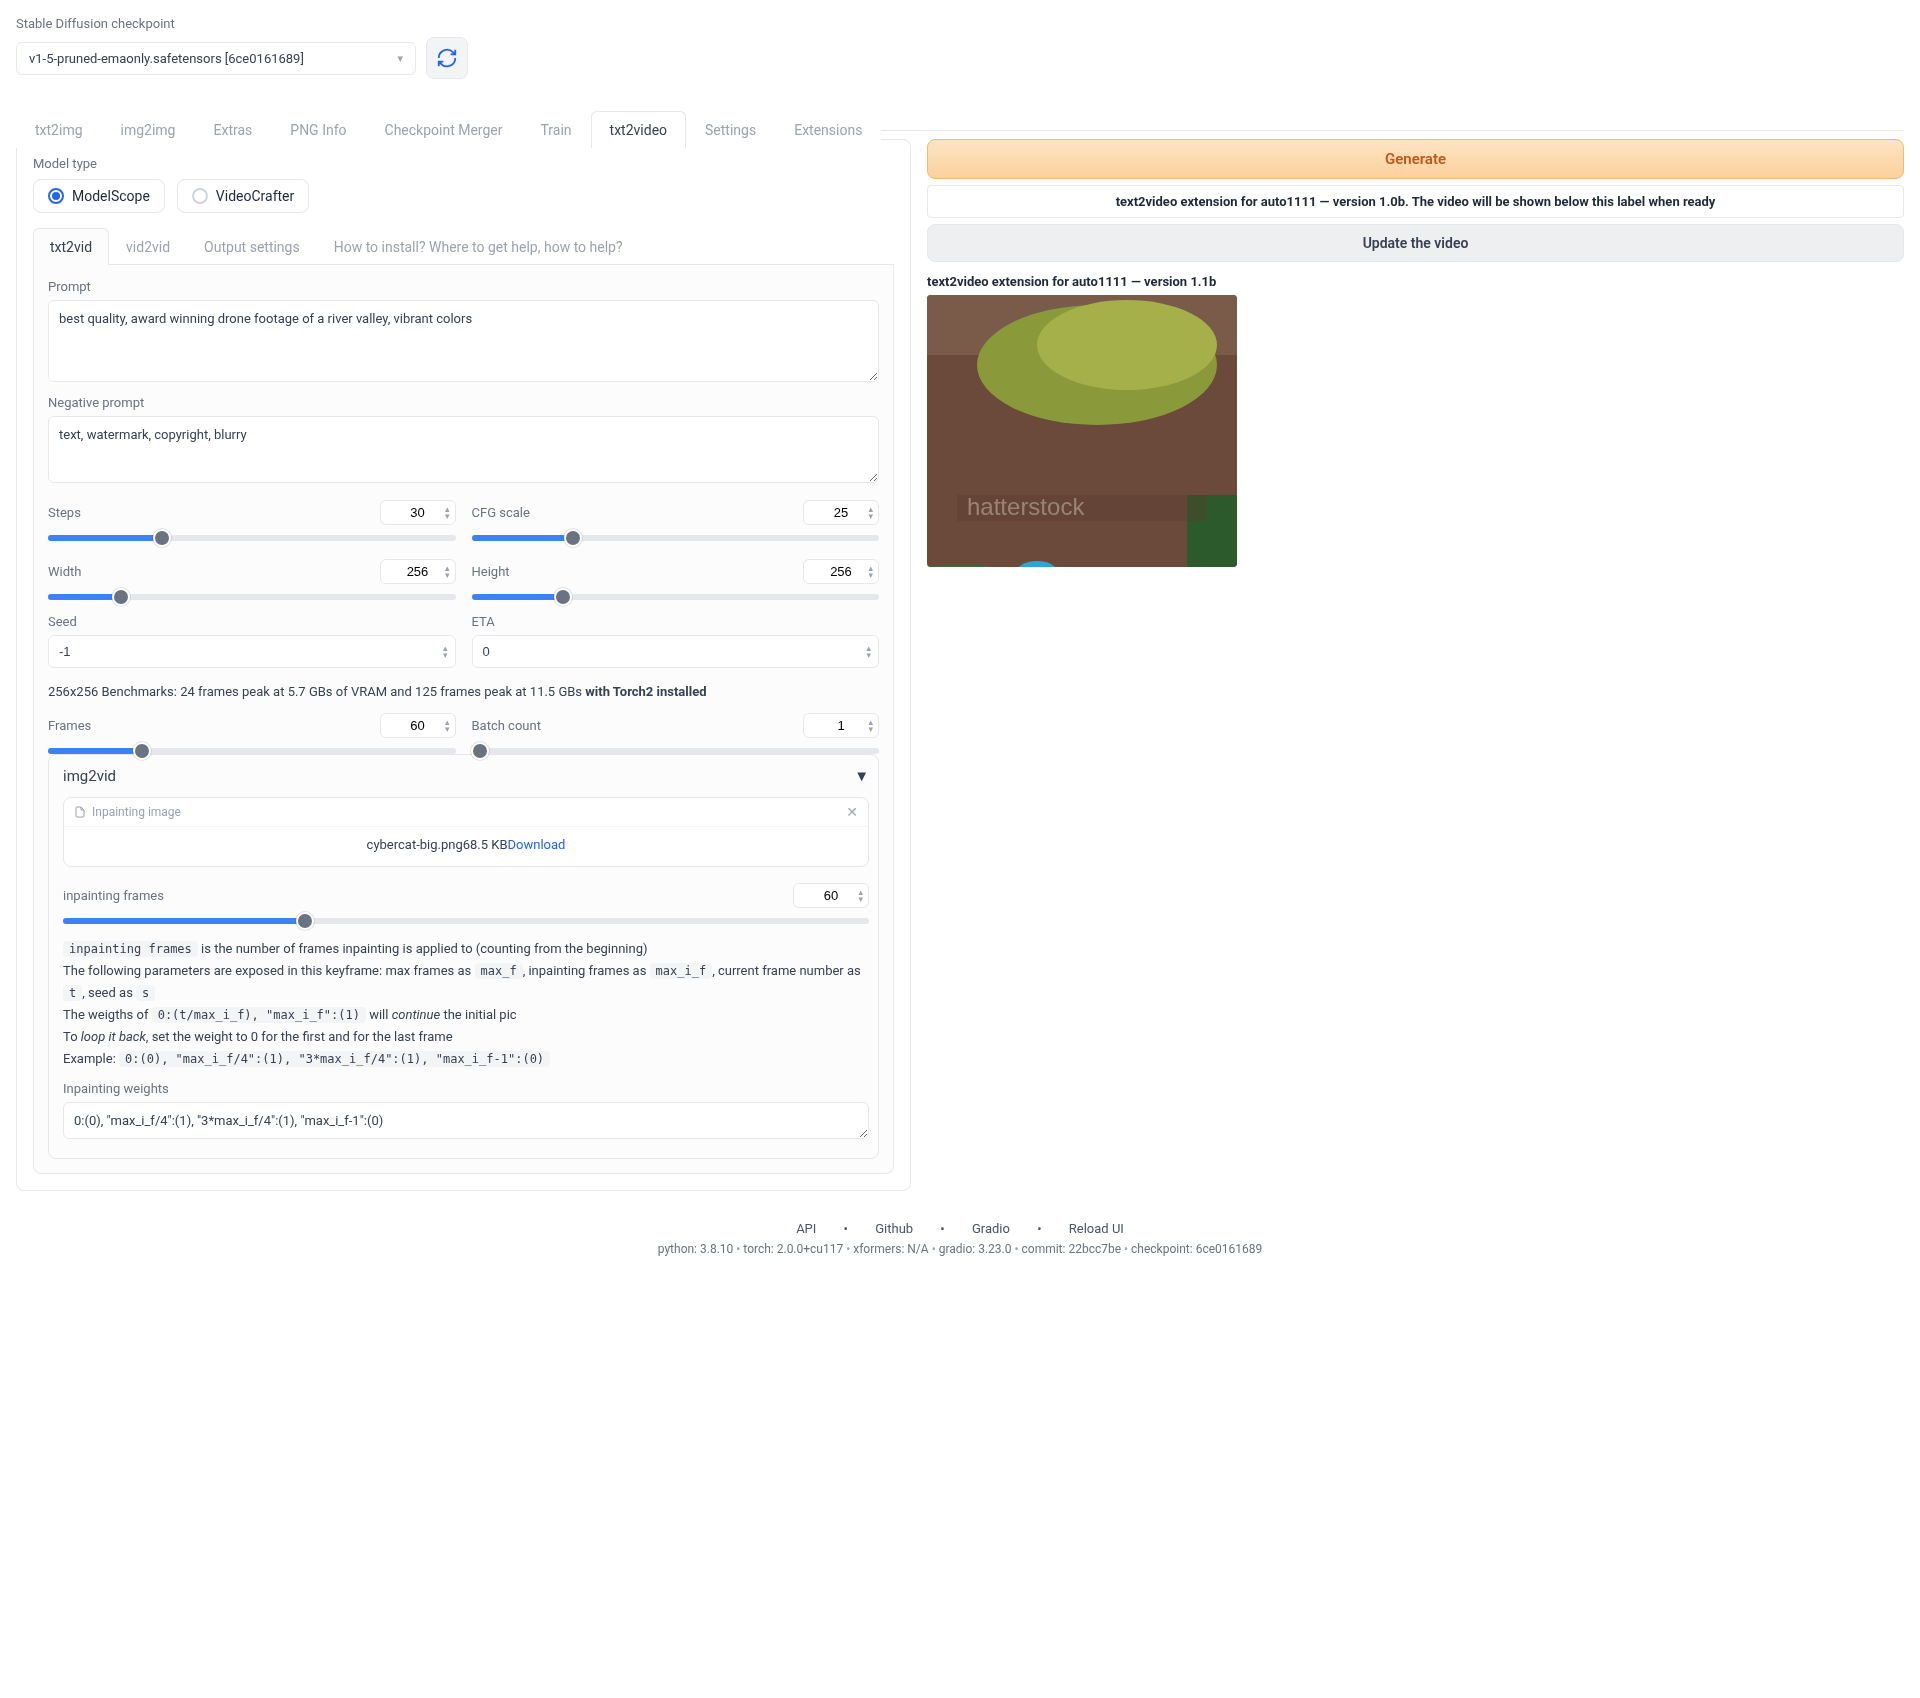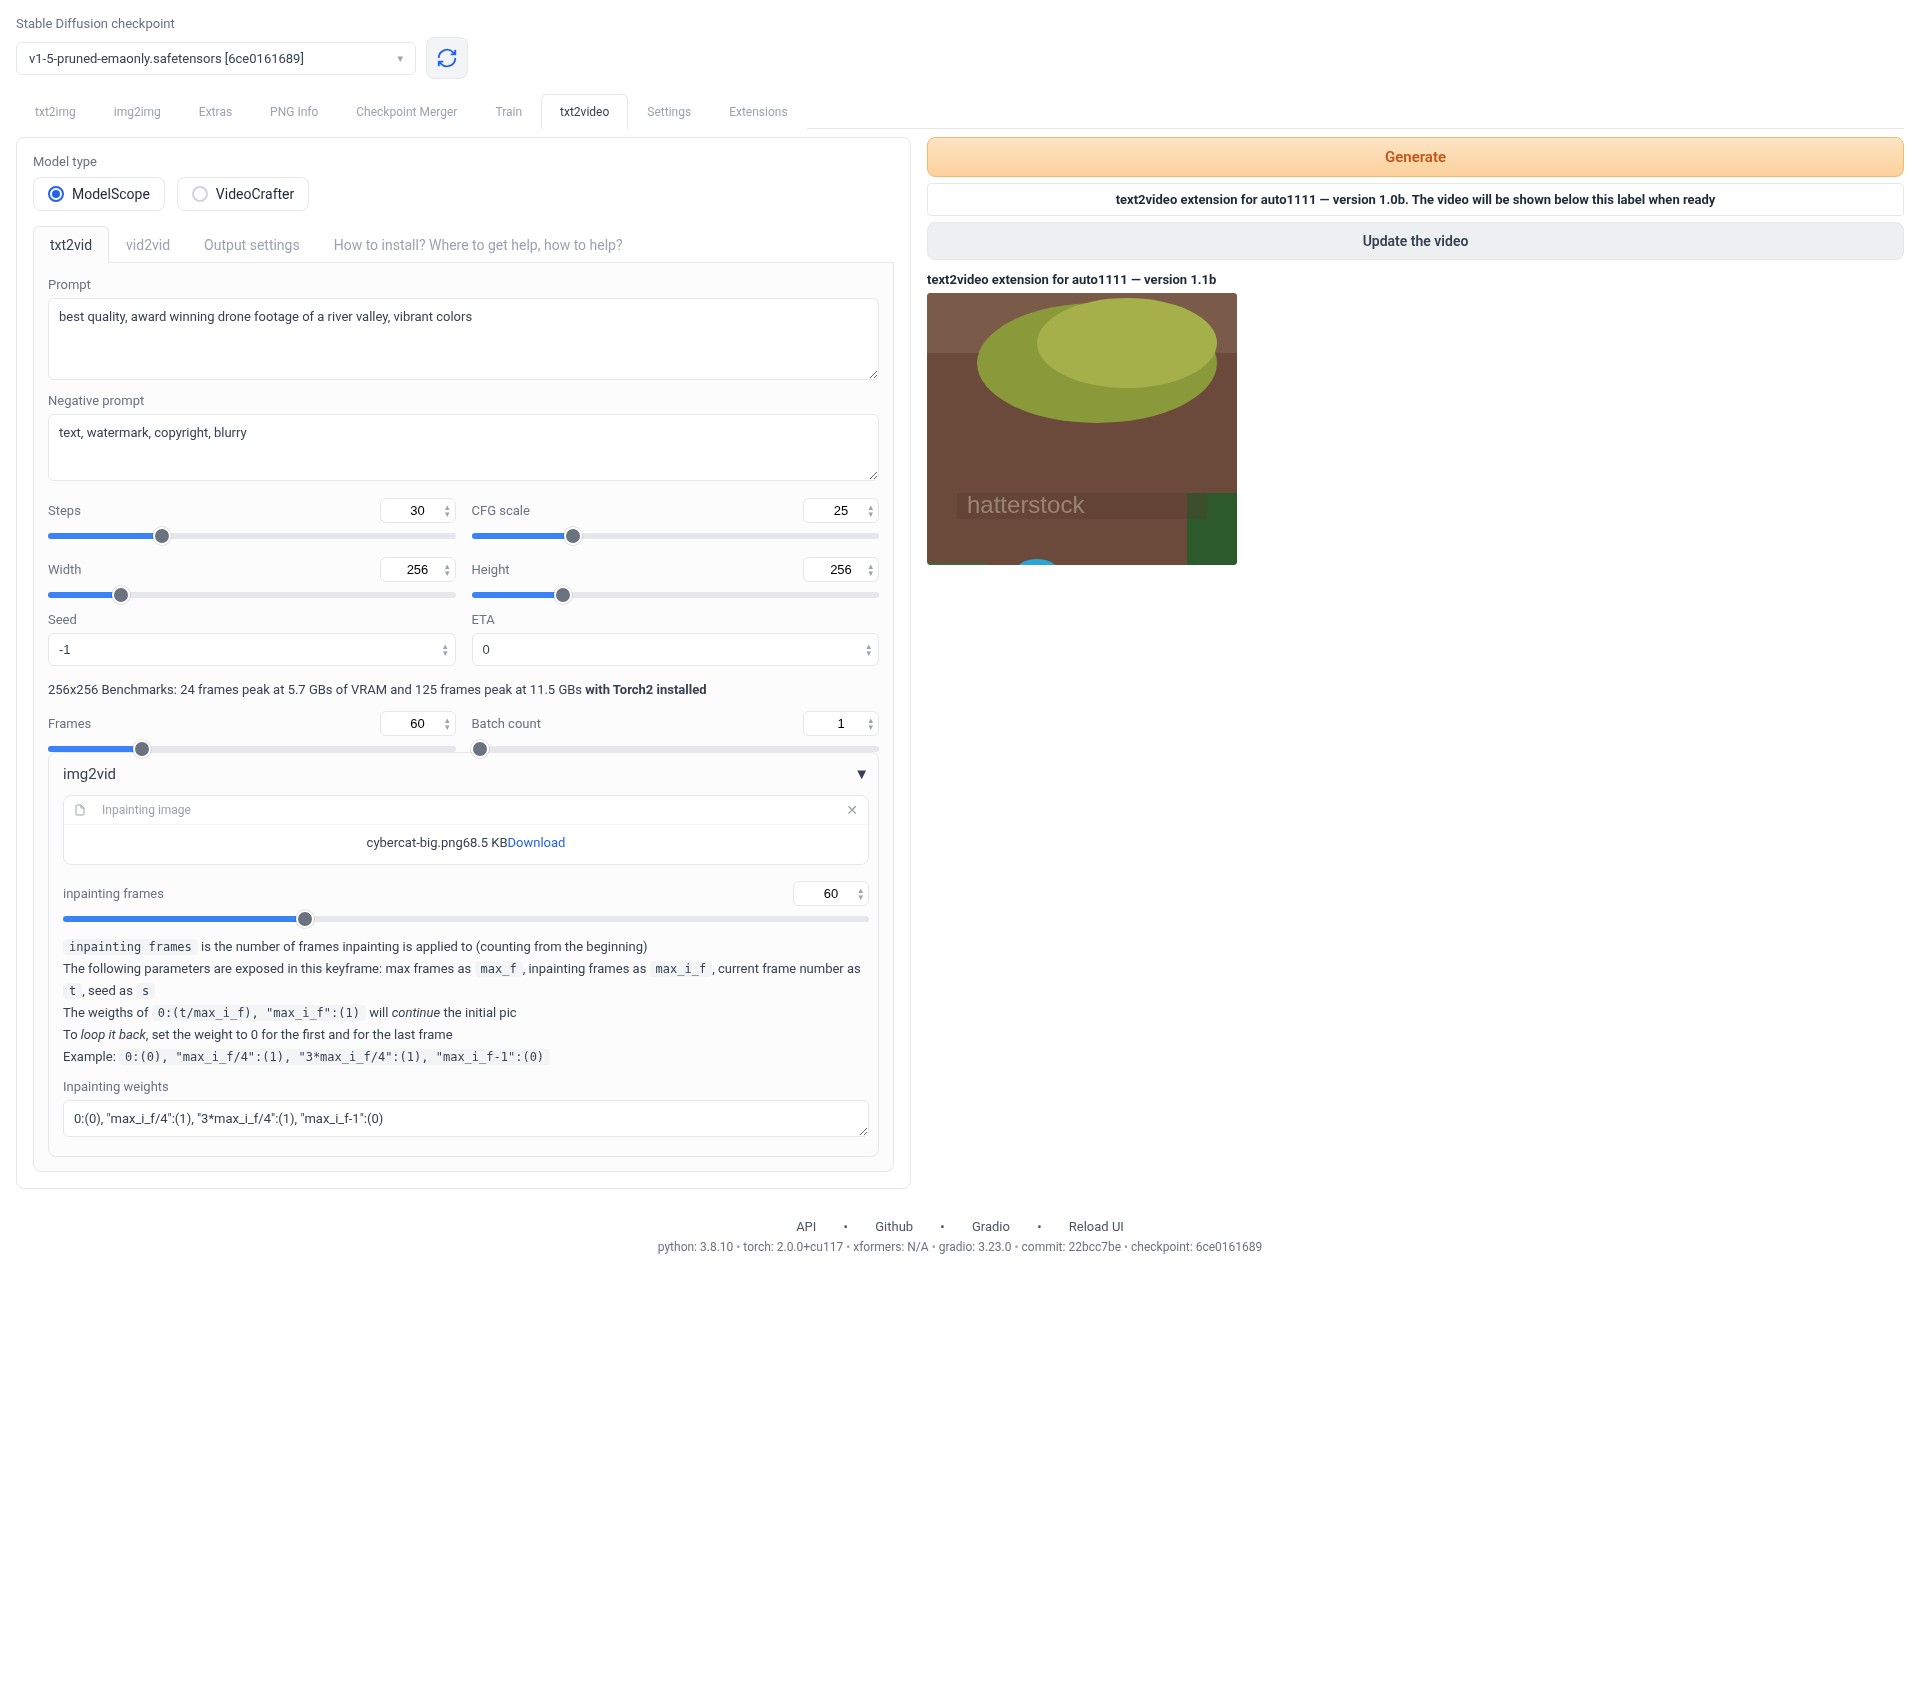--- a/index.html
+++ b/index.html
@@ -18,23 +18,23 @@
   align-items: center; color: #374151; cursor: pointer; background:#fff;
 }
 .select-ckpt .caret { color: #9ca3af; font-size: 11px; }
 .reload-btn {
   width: 42px; height: 42px; border: 1px solid #e5e7eb; border-radius: 8px;
   background: #f3f4f6; display:flex; align-items:center; justify-content:center; cursor:pointer;
 }
 .reload-btn svg { width: 22px; height: 22px; stroke: #2563eb; }
 .main-tabs { display: flex; gap: 0; border-bottom: 1px solid #e5e7eb; margin-bottom: 0; }
 .main-tab {
-  padding: 10px 18px; font-size: 12px; color: #9ca3af; cursor: pointer;
+  padding: 10px 18px; font-size: 14px; color: #9ca3af; cursor: pointer;
   border: 1px solid transparent; border-bottom: none; border-radius: 6px 6px 0 0;
-  position: relative; top: 1px; background: #fff;
+  position: relative; top: 18px; background: #fff;
 }
 .main-tab.active {
   color: #374151; border-color: #e5e7eb; background: #fff; z-index: 2;
 }
 .content-wrap { display: flex; gap: 16px; padding: 8px 0 0 0; }
 .left-col {
   flex: 0 0 895px; border: 1px solid #e5e7eb; border-radius: 8px;
   padding: 16px; background: #fff;
 }
 .right-col { flex: 1; }
@@ -105,21 +105,21 @@
   margin-top: 0; background: #fcfcfd;
 }
 .panel-head { display:flex; justify-content:space-between; align-items:center; font-size:15px; color:#374151; cursor:pointer;}
 .file-box {
   border: 1px solid #e5e7eb; border-radius: 8px; margin-top: 12px; background:#fff;
 }
 .file-head {
   display:flex; align-items:center; justify-content:space-between; padding:6px 10px;
   border-bottom:1px solid #f3f4f6; font-size:12px; color:#9ca3af;
 }
-.file-head-left { display:flex; align-items:center; gap:16px;}
+.file-head-left { display:flex; align-items:center; gap:6px;}
 .file-head .close { color:#9ca3af; cursor:pointer; font-size:14px;}
 .file-row {
   display:flex; justify-content:center; padding:10px 12px 14px 12px;
   font-size:13px; color:#374151;
 }
 .file-row .dl { color:#2563eb; cursor:pointer; }
 .help-text { font-size: 13px; color:#374151; margin-top: 14px; line-height:1.7;}
 .help-text code {
   background:#f3f4f6; padding:1px 6px; border-radius:4px;
   font-family: ui-monospace, SFMono-Regular, Menlo, Consolas, monospace; font-size:12px;

